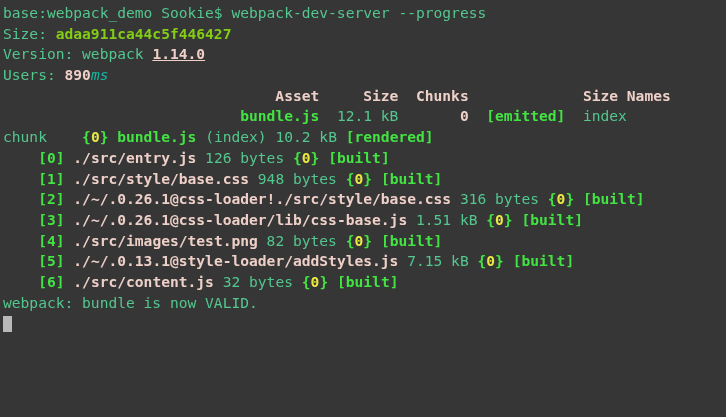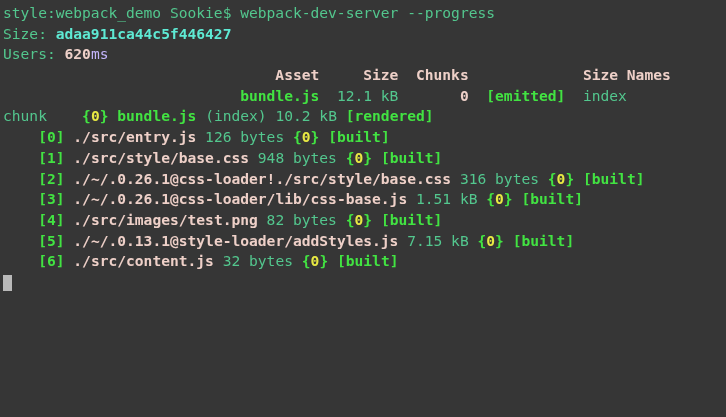--- a/index.html
+++ b/index.html
@@ -32,27 +32,29 @@
     display: inline-block;
     width: 9px;
     height: 16px;
     transform: translateY(3px);
   }
 </style>
 </head>
 <body>
 
 <div class="terminal" id="screen" style="background: rgb(54, 54, 54);">
-    <div class="line"><span style="color: rgb(83, 199, 142);">style:webpack_demo Sookie$ webpack-dev-server --progress</span></div>
-    <div class="line"><span style="color: rgb(83, 199, 142);">Size: </span><span class="bold" style="color: #5eead4;">adaa911ca44c5f446427</span></div>
-    <div class="line"><span style="color: rgb(83, 199, 142);">Users: </span><span class="bold" style="color: rgb(238, 208, 200);">620</span><span style="color: #c4b5fd;">ms</span></div>
+    <div class="line"><span style="color: rgb(83, 199, 142);">base:webpack_demo Sookie$ webpack-dev-server --progress</span></div>
+    <div class="line"><span style="color: rgb(83, 199, 142);">Size: </span><span class="bold" style="color: #84cc16;">adaa911ca44c5f446427</span></div>
+    <div class="line"><span style="color: rgb(83, 199, 142);">Version: webpack </span><span class="bold underline" style="color: rgb(238, 208, 200);">1.14.0</span></div>
+    <div class="line"><span style="color: rgb(83, 199, 142);">Users: </span><span class="bold" style="color: rgb(238, 208, 200);">890</span><span style="color: #14b8a6; font-style: italic;">ms</span></div>
     <div class="line"><span class="bold" style="color: rgb(238, 208, 200);">                               Asset     Size  Chunks             Size Names</span></div>
     <div class="line"><span style="color: rgb(83, 199, 142);">                           </span><span class="bold" style="color: rgb(66, 227, 66);">bundle.js</span><span style="color: rgb(83, 199, 142);">  12.1 kB       </span><span class="bold" style="color: rgb(238, 208, 200);">0</span><span style="color: rgb(83, 199, 142);">  </span><span class="bold" style="color: rgb(66, 227, 66);">[emitted]</span><span style="color: rgb(83, 199, 142);">  index</span></div>
     <div class="line"><span style="color: rgb(83, 199, 142);">chunk    </span><span class="bold" style="color: rgb(66, 227, 66);">{</span><span class="bold" style="color: rgb(231, 232, 67);">0</span><span class="bold" style="color: rgb(66, 227, 66);">}</span><span style="color: rgb(83, 199, 142);"> </span><span class="bold" style="color: rgb(66, 227, 66);">bundle.js</span><span style="color: rgb(83, 199, 142);"> (index) 10.2 kB </span><span class="bold" style="color: rgb(66, 227, 66);">[rendered]</span></div>
     <div class="line"><span style="color: rgb(83, 199, 142);">    </span><span class="bold" style="color: rgb(66, 227, 66);">[0]</span><span style="color: rgb(83, 199, 142);"> </span><span class="bold" style="color: rgb(238, 208, 200);">./src/entry.js</span><span style="color: rgb(83, 199, 142);"> 126 bytes </span><span class="bold" style="color: rgb(66, 227, 66);">{</span><span class="bold" style="color: rgb(231, 232, 67);">0</span><span class="bold" style="color: rgb(66, 227, 66);">}</span><span style="color: rgb(83, 199, 142);"> </span><span class="bold" style="color: rgb(66, 227, 66);">[built]</span></div>
     <div class="line"><span style="color: rgb(83, 199, 142);">    </span><span class="bold" style="color: rgb(66, 227, 66);">[1]</span><span style="color: rgb(83, 199, 142);"> </span><span class="bold" style="color: rgb(238, 208, 200);">./src/style/base.css</span><span style="color: rgb(83, 199, 142);"> 948 bytes </span><span class="bold" style="color: rgb(66, 227, 66);">{</span><span class="bold" style="color: rgb(231, 232, 67);">0</span><span class="bold" style="color: rgb(66, 227, 66);">}</span><span style="color: rgb(83, 199, 142);"> </span><span class="bold" style="color: rgb(66, 227, 66);">[built]</span></div>
     <div class="line"><span style="color: rgb(83, 199, 142);">    </span><span class="bold" style="color: rgb(66, 227, 66);">[2]</span><span style="color: rgb(83, 199, 142);"> </span><span class="bold" style="color: rgb(238, 208, 200);">./~/.0.26.1@css-loader!./src/style/base.css</span><span style="color: rgb(83, 199, 142);"> 316 bytes </span><span class="bold" style="color: rgb(66, 227, 66);">{</span><span class="bold" style="color: rgb(231, 232, 67);">0</span><span class="bold" style="color: rgb(66, 227, 66);">}</span><span style="color: rgb(83, 199, 142);"> </span><span class="bold" style="color: rgb(66, 227, 66);">[built]</span></div>
     <div class="line"><span style="color: rgb(83, 199, 142);">    </span><span class="bold" style="color: rgb(66, 227, 66);">[3]</span><span style="color: rgb(83, 199, 142);"> </span><span class="bold" style="color: rgb(238, 208, 200);">./~/.0.26.1@css-loader/lib/css-base.js</span><span style="color: rgb(83, 199, 142);"> 1.51 kB </span><span class="bold" style="color: rgb(66, 227, 66);">{</span><span class="bold" style="color: rgb(231, 232, 67);">0</span><span class="bold" style="color: rgb(66, 227, 66);">}</span><span style="color: rgb(83, 199, 142);"> </span><span class="bold" style="color: rgb(66, 227, 66);">[built]</span></div>
     <div class="line"><span style="color: rgb(83, 199, 142);">    </span><span class="bold" style="color: rgb(66, 227, 66);">[4]</span><span style="color: rgb(83, 199, 142);"> </span><span class="bold" style="color: rgb(238, 208, 200);">./src/images/test.png</span><span style="color: rgb(83, 199, 142);"> 82 bytes </span><span class="bold" style="color: rgb(66, 227, 66);">{</span><span class="bold" style="color: rgb(231, 232, 67);">0</span><span class="bold" style="color: rgb(66, 227, 66);">}</span><span style="color: rgb(83, 199, 142);"> </span><span class="bold" style="color: rgb(66, 227, 66);">[built]</span></div>
     <div class="line"><span style="color: rgb(83, 199, 142);">    </span><span class="bold" style="color: rgb(66, 227, 66);">[5]</span><span style="color: rgb(83, 199, 142);"> </span><span class="bold" style="color: rgb(238, 208, 200);">./~/.0.13.1@style-loader/addStyles.js</span><span style="color: rgb(83, 199, 142);"> 7.15 kB </span><span class="bold" style="color: rgb(66, 227, 66);">{</span><span class="bold" style="color: rgb(231, 232, 67);">0</span><span class="bold" style="color: rgb(66, 227, 66);">}</span><span style="color: rgb(83, 199, 142);"> </span><span class="bold" style="color: rgb(66, 227, 66);">[built]</span></div>
     <div class="line"><span style="color: rgb(83, 199, 142);">    </span><span class="bold" style="color: rgb(66, 227, 66);">[6]</span><span style="color: rgb(83, 199, 142);"> </span><span class="bold" style="color: rgb(238, 208, 200);">./src/content.js</span><span style="color: rgb(83, 199, 142);"> 32 bytes </span><span class="bold" style="color: rgb(66, 227, 66);">{</span><span class="bold" style="color: rgb(231, 232, 67);">0</span><span class="bold" style="color: rgb(66, 227, 66);">}</span><span style="color: rgb(83, 199, 142);"> </span><span class="bold" style="color: rgb(66, 227, 66);">[built]</span></div>
+    <div class="line"><span style="color: rgb(83, 199, 142);">webpack: bundle is now VALID.</span></div>
     <div class="line"><span class="cursor" style="background: rgb(185, 185, 185);"></span></div>
   </div>
 
 </body></html>

